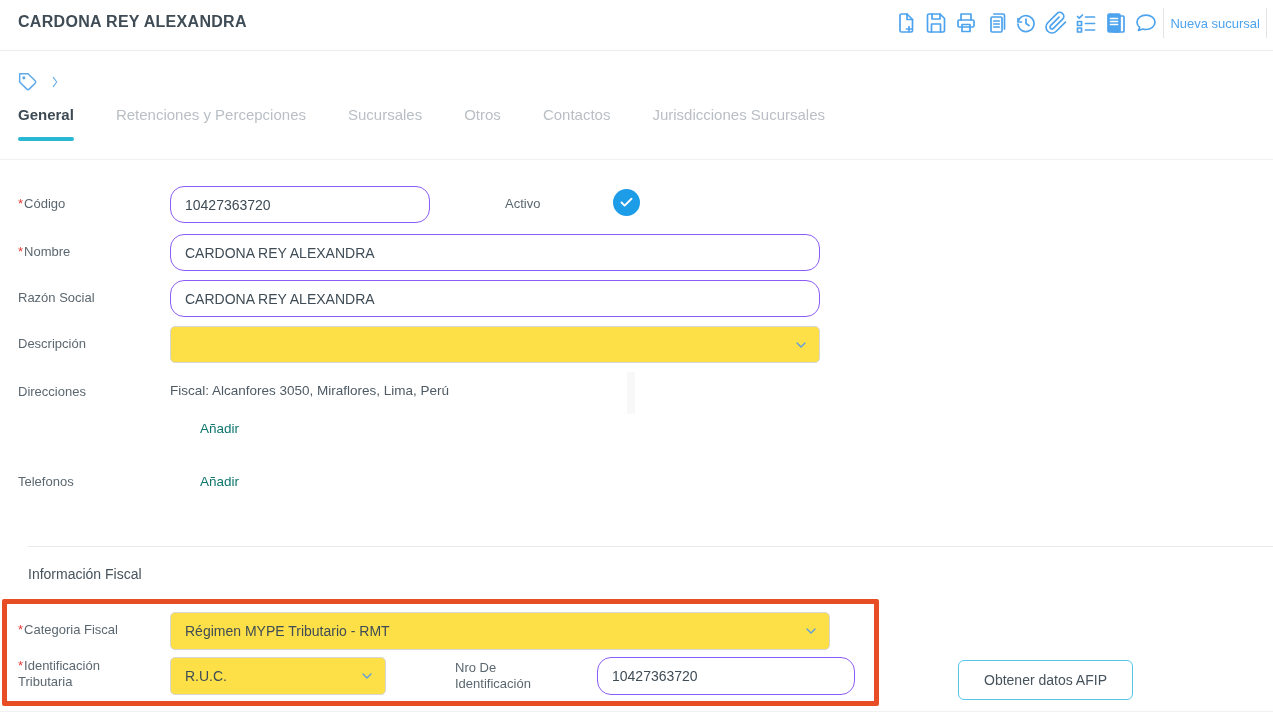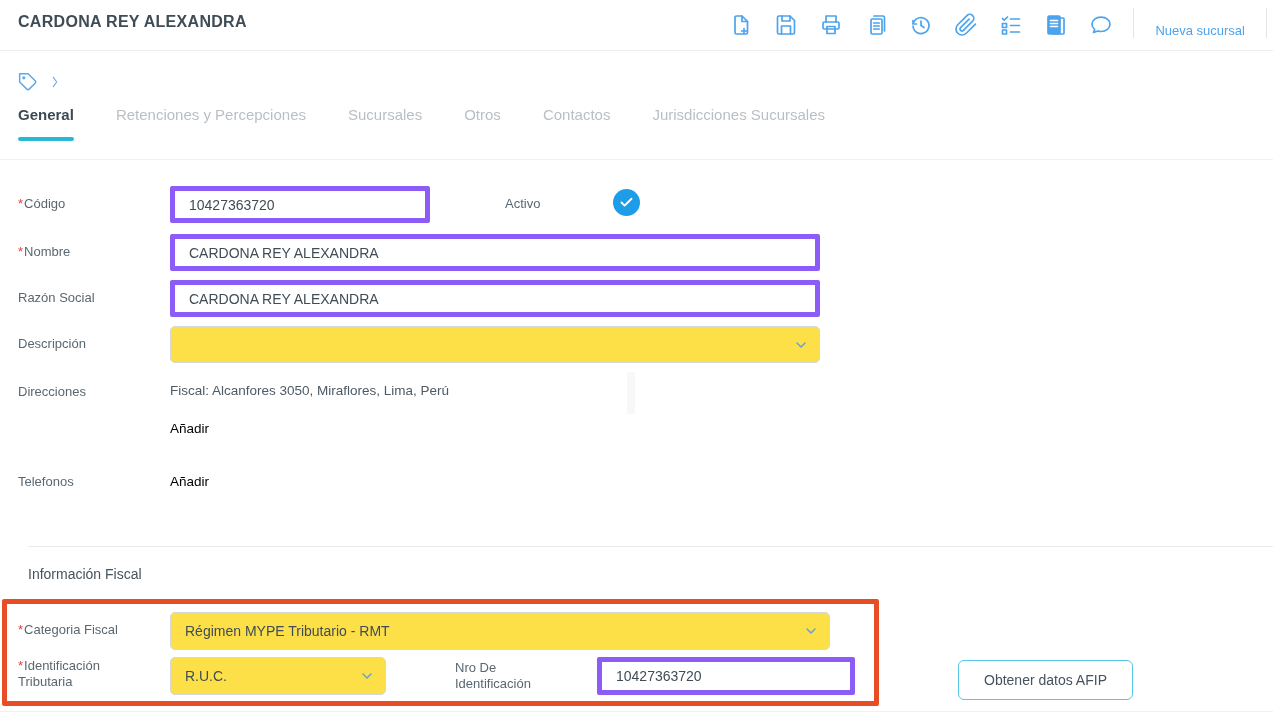--- a/index.html
+++ b/index.html
@@ -3,56 +3,56 @@
 <meta charset="utf-8">
 <style>
   * { margin:0; padding:0; box-sizing:border-box; }
   html,body { background:#fff; }
   .page {
     position:relative; width:1273px; height:716px; overflow:hidden;
     font-family:"Liberation Sans", sans-serif; background:#fff; color:#3f4c56;
   }
   
   .page-title { position:absolute; left:18px; top:13px; font-size:16px; font-weight:700; color:#3f4c56; letter-spacing:.3px; }
-  .toolbar { position:absolute; right:6px; top:8px; display:flex; align-items:flex-end; gap:19px; }
+  .toolbar { position:absolute; right:6px; top:8px; display:flex; align-items:center; gap:4px; }
   .tb-icon { width:26px; height:26px; display:flex; align-items:center; justify-content:center; cursor:pointer; }
   .tb-icon svg { width:24px; height:24px; stroke:#4da3ed; fill:none; stroke-width:1.7; stroke-linecap:round; stroke-linejoin:round; }
   .tb-sep { width:1px; height:30px; background:#e4e4e4; }
   .new-branch { color:#4da3ed; font-size:13px; cursor:pointer; white-space:nowrap; padding:0 2px; }
   .hr1 { position:absolute; left:0; right:0; top:50px; border-top:1px solid #ececec; }
   
   .breadcrumb { position:absolute; left:18px; top:72px; display:flex; align-items:center; gap:10px; }
   .breadcrumb svg { stroke:#5fa9ea; fill:none; stroke-width:1.8; stroke-linecap:round; stroke-linejoin:round; }
   
   .tabs { position:absolute; left:18px; top:106px; width:1250px; font-size:15px; }
   .tabs-row { display:flex; gap:42px; align-items:flex-start; }
   .tab { color:#b9bfc4; padding-bottom:18px; cursor:pointer; white-space:nowrap; position:relative; }
   .tab.active { color:#3d4a53; font-weight:700; }
   .tab.active::after { content:""; position:absolute; left:0; right:0; bottom:0; height:4px; background:#29b7d4; border-radius:2px; }
   .tabs-row2 { margin-left:110px; margin-top:2px; }
   .tabs-underline { position:absolute; left:0; right:0; top:159px; border-top:1px solid #f1f1f1; }
   
   .flabel { position:absolute; font-size:13px; color:#5b6770; }
   .req::before { content:"*"; color:#e53935; margin-right:1px; }
   .tinput {
-    position:absolute; height:37px; border:5px solid #8b5cf6; border-radius:2px;
+    position:absolute; height:37px; border:1px solid #8b5cf6; border-radius:14px;
     font-family:"Liberation Sans", sans-serif; font-size:14px; color:#3f4c56;
     padding:0 14px; background:#fff; outline:none;
   }
   .tselect {
     position:absolute; height:37px; border:1px solid #d6d6d6; border-radius:5px;
     font-size:14px; color:#3f4c56; background:#fde047; display:flex; align-items:center;
     padding:0 34px 0 14px; cursor:pointer;
   }
   .tselect .chev { position:absolute; right:10px; top:50%; transform:translateY(-50%); display:flex; }
   .chev svg { width:16px; height:16px; stroke:#5e9ce0; fill:none; stroke-width:2; stroke-linecap:round; stroke-linejoin:round; }
   .check-circle { position:absolute; width:27px; height:27px; border-radius:50%; background:#1d9ce8; display:flex; align-items:center; justify-content:center; cursor:pointer; }
   .check-circle svg { width:15px; height:15px; stroke:#fff; fill:none; stroke-width:3; stroke-linecap:round; stroke-linejoin:round; }
   .static-value { position:absolute; font-size:13.5px; color:#4e5a64; }
-  .add-link { position:absolute; font-size:13.5px; color:#000000; cursor:pointer; }
+  .add-link { position:absolute; font-size:13.5px; color:#0f766e; cursor:pointer;margin-left:30px; }
   .faint-bar { position:absolute; left:627px; top:372px; width:8px; height:42px; background:#f8f8f8; }
   .hr2 { position:absolute; left:28px; right:0; top:546px; border-top:1px solid #eaeaea; }
   .section-title { position:absolute; left:28px; top:566px; font-size:14px; color:#46525c; }
   .highlight-box { position:absolute; left:2px; top:599px; width:877px; height:107px; border:5px solid #e84e26; border-radius:2px; pointer-events:none; }
   .two-line { line-height:16px; }
   .afip-btn {
     position:absolute; left:958px; top:660px; width:175px; height:40px;
     background:#fff; border:1px solid #56c5e8; border-radius:6px;
     font-family:Liberation Sans, sans-serif; font-size:14px; color:#46525c; cursor:pointer;
   }

